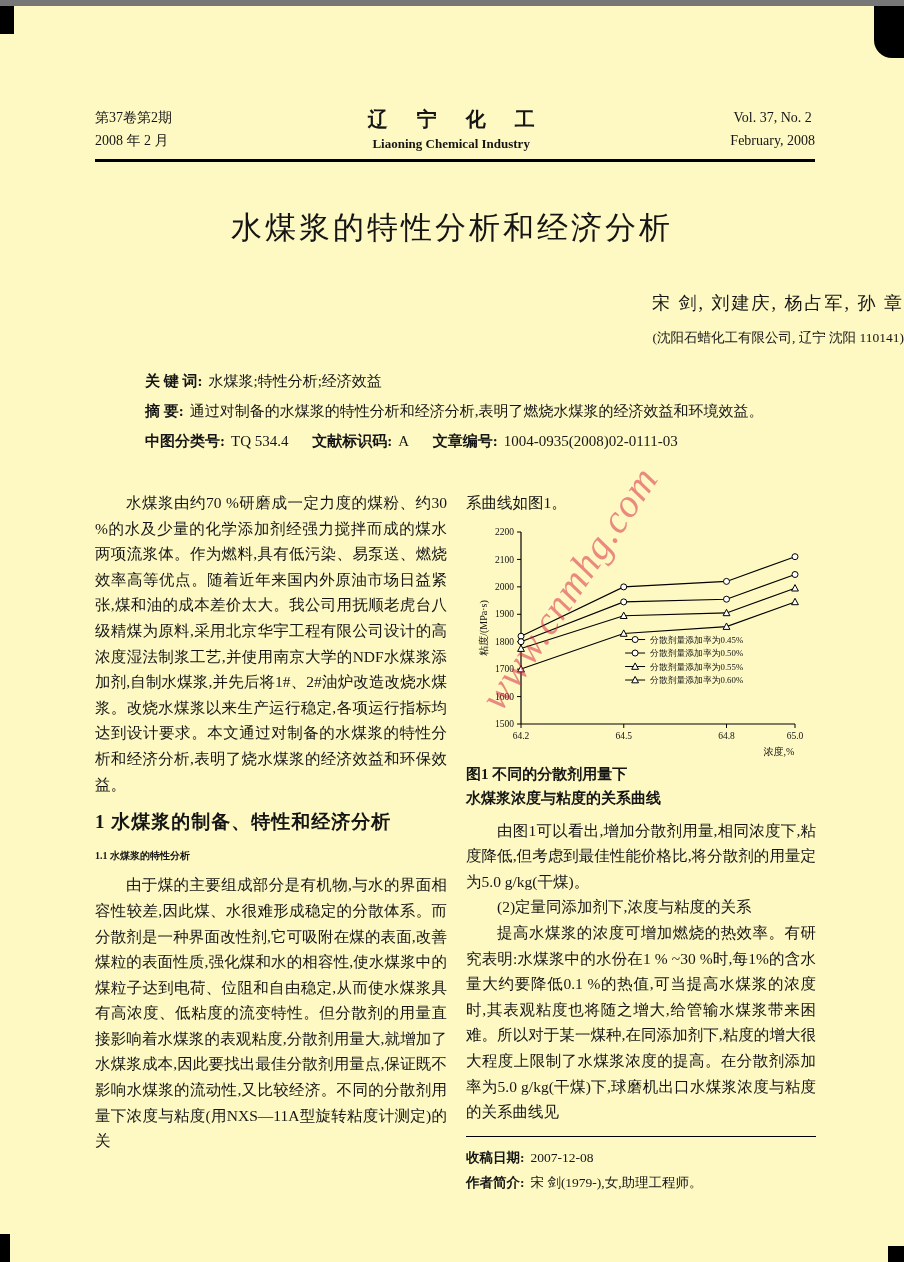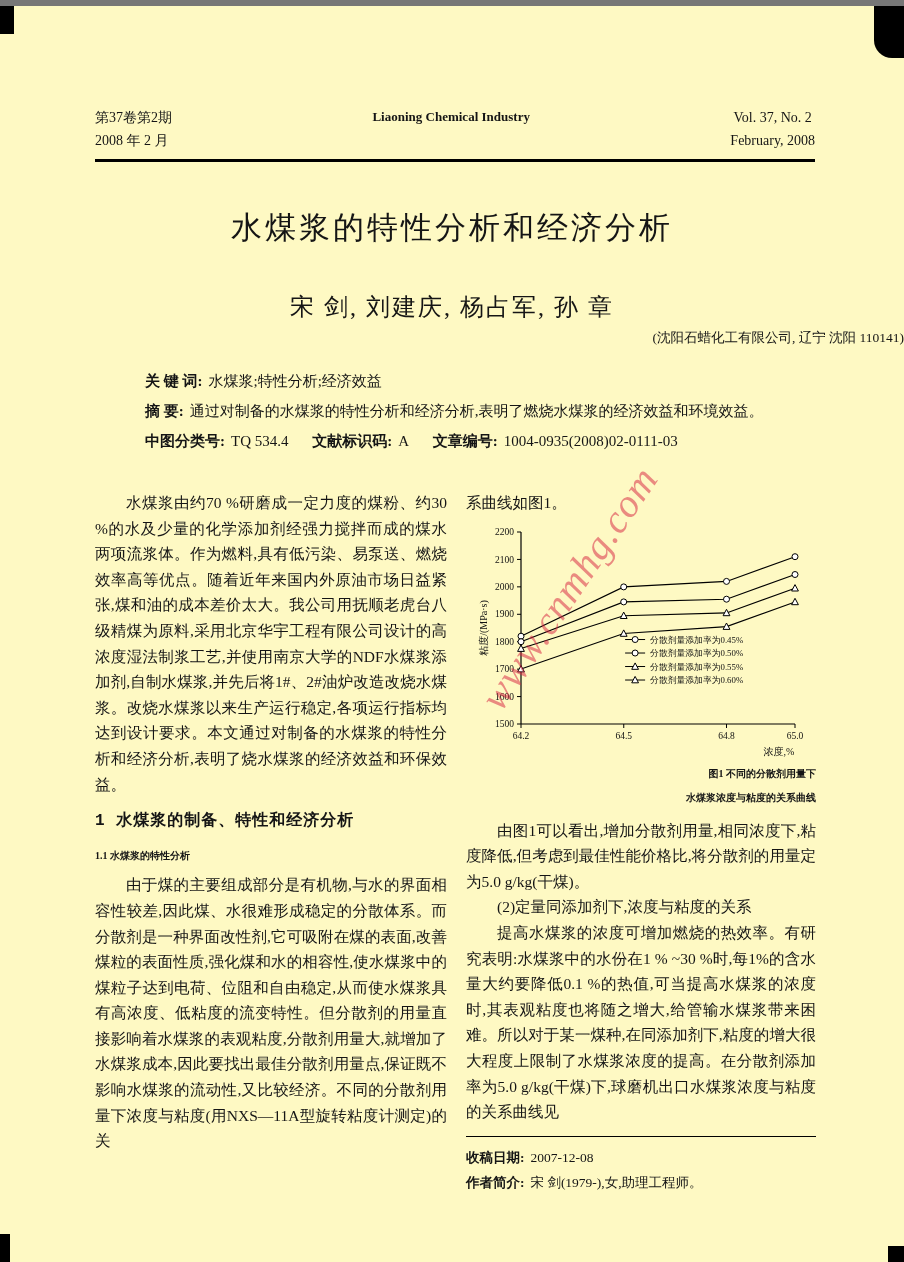--- a/index.html
+++ b/index.html
@@ -17,40 +17,40 @@
 
   .hdr { position:absolute; top:100px; left:95px; width:720px; display:flex; justify-content:space-between; align-items:flex-start; }
   .hdr-left, .hdr-right { font-size:14px; line-height:23px; }
   .hdr-right { text-align:center; }
   .hdr-center { text-align:center; }
   .hdr-center .cn { font-size:20px; font-weight:bold; letter-spacing:12px; text-indent:12px; }
   .hdr-center .en { font-size:13px; font-weight:bold; margin-top:3px; }
   .hdr-rule { position:absolute; top:153px; left:95px; width:720px; height:3px; background:#000; }
 
   .title { position:absolute; top:201px; left:0; width:100%; text-align:center; font-size:31px; letter-spacing:3px; }
-  .authors { position:absolute; top:285px; left:0; width:100%; text-align:center; font-size:24px; letter-spacing:2px; }
+  .authors { position:absolute; top:285px; left:0; width:100%; text-align:right; font-size:18px; letter-spacing:2px; }
   .affil { position:absolute; top:323px; left:0; width:100%; text-align:right; font-size:13.5px; }
 
   .meta { position:absolute; top:363px; left:145px; width:662px; font-size:15px; line-height:24px; text-align:justify; }
   .meta .row { margin-bottom:6px; }
   .lab { font-weight:bold; margin-right:6px; }
   .val { margin-right:20px; }
 
   .col { position:absolute; font-size:15.5px; line-height:25.6px; text-align:justify; }
   .col-left { left:95px; top:484px; width:352px; }
   .col-right { left:466px; top:484px; width:350px; }
   .col p { margin:0; }
   .ind { text-indent:2em; }
-  h2.sec { font-size:16px; font-weight:bold; margin:12px 0 8px 0; letter-spacing:1px;font-family:Liberation Mono, monospace; }
+  h2.sec { font-size:19px; font-weight:bold; margin:12px 0 8px 0; letter-spacing:1px; }
   h3.sub { font-size:10px; font-weight:bold; margin:2px 0 4px 0; }
 
   .figure { margin:4px 0 0 0; }
   .figure svg { display:block; margin:0 auto; }
   .figure svg text { font-family:"Liberation Serif","DejaVu Serif",serif; fill:#111; }
-  .fig-caption { text-align:right; font-weight:bold; font-size:10px; line-height:24px; margin:2px 0 8px 0; }
+  .fig-caption { text-align:left; font-weight:bold; font-size:15px; line-height:24px; margin:2px 0 8px 0; }
 
   .footnote { position:absolute; left:466px; top:1130px; width:350px; border-top:1.5px solid #000; padding-top:8px; font-size:13.5px; line-height:25px; }
 
   .watermark {
     position:absolute; left:428px; top:560px; width:280px; text-align:center;
     transform:rotate(-56deg); transform-origin:center;
     color:rgba(214,36,66,0.52); font-size:40px; font-style:italic; letter-spacing:1px;
     pointer-events:none; z-index:5;
   }
 </style>
@@ -63,20 +63,21 @@
   <div class="scan-mark mark-tr"></div>
   <div class="scan-mark mark-bl"></div>
   <div class="scan-mark mark-br"></div>
 
   <div class="hdr">
     <div class="hdr-left">
       <div>第37卷第2期</div>
       <div>2008 年 2 月</div>
     </div>
     <div class="hdr-center">
+      <div class="cn">辽 宁 化 工</div>
       <div class="en">Liaoning Chemical Industry</div>
     </div>
     <div class="hdr-right">
       <div>Vol. 37, No. 2</div>
       <div>February, 2008</div>
     </div>
   </div>
   <div class="hdr-rule"></div>
 
   <div class="title">水煤浆的特性分析和经济分析</div>

